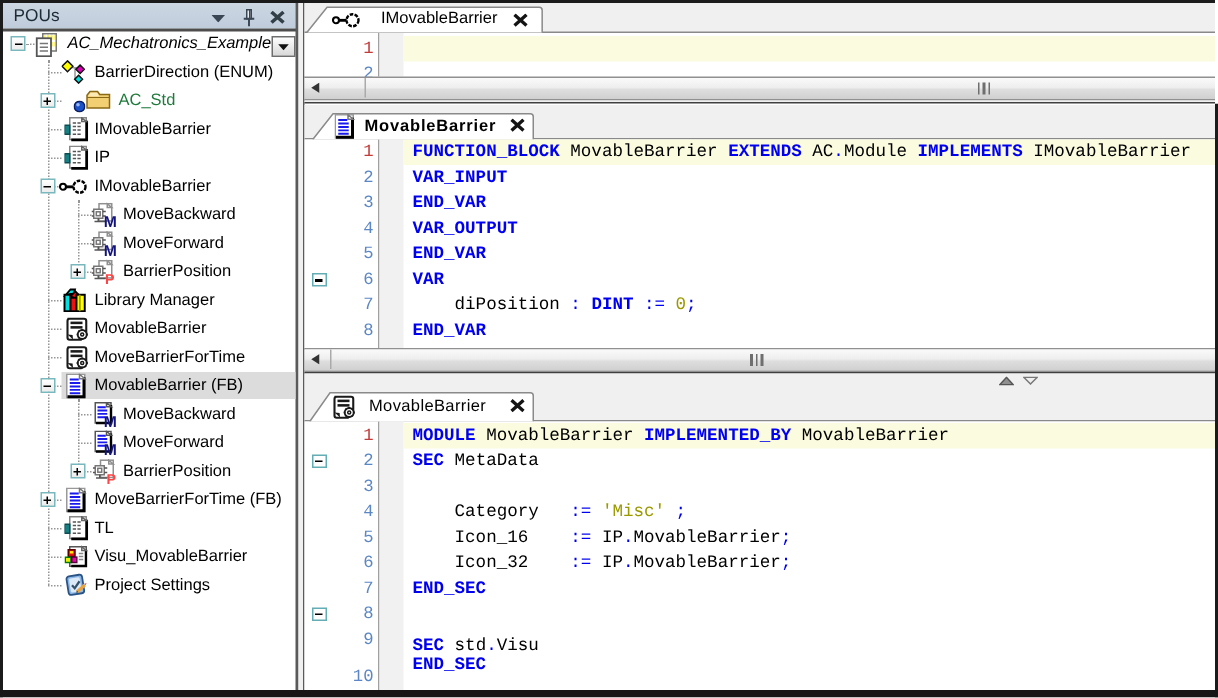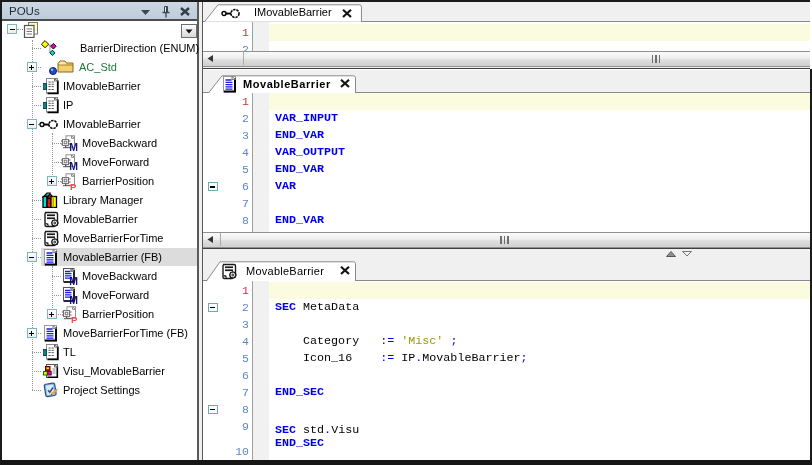--- a/index.html
+++ b/index.html
@@ -75,29 +75,30 @@
     </div>
 <div style="position:absolute;left:23px;top:22.0px;width:20px;height:18px">
       <svg width="16" height="16" viewBox="0 0 16 16">
         <rect x="5.5" y="0.5" width="9" height="11.5" fill="#fffef0" stroke="#777"></rect>
         <path d="M6.5 1.5h7v3h-7z M6.5 6h7v3h-7z" fill="#ffee33" opacity="0.9"></path>
         <path d="M7.8 1.2v10 M10.2 1.2v10 M12.6 1.2v10" stroke="#fff" stroke-width="1"></path>
         <rect x="1.5" y="3.5" width="9.5" height="12" fill="#fff" stroke="#555" stroke-width="1.2"></rect>
         <path d="M3.5 7h5.5 M3.5 9.5h5.5 M3.5 12h5.5" stroke="#777" stroke-width="1.1"></path>
       </svg>
     </div>
+<div class="trow" style="left:45px;top:19.5px;"><i>AC_Mechatronics_Example</i></div>
 <div style="position:absolute;left:41px;top:40.0px;width:20px;height:18px">
       <svg width="16" height="16" viewBox="0 0 16 16">
         <path d="M7.2 5.2h3.5 M9 5.2 v7 h1.5" stroke="#999" fill="none"></path>
         <path d="M4 0.6 L7.6 4.2 L4 7.8 L0.4 4.2 Z" fill="#ffff00" stroke="#111"></path>
         <path d="M12.4 3.4 L15.2 6.2 L12.4 9 L9.6 6.2 Z" fill="#dd00bb" stroke="#111"></path>
         <path d="M11.4 10.2 L14 12.8 L11.4 15.4 L8.8 12.8 Z" fill="#00dddd" stroke="#111"></path>
       </svg>
     </div>
-<div class="trow" style="left:80px;top:38.5px;">BarrierDirection (ENUM)</div>
+<div class="trow" style="left:63px;top:38.5px;">BarrierDirection (ENUM)</div>
 <div style="position:absolute;left:57px;top:60.0px;width:20px;height:18px">
       <svg width="17" height="13" viewBox="0 0 17 13">
         <path d="M1 3.5 L3 1 h5 l1.5 2 H16 v9 H1 Z" fill="#f3cf74" stroke="#8a6914"></path>
         <path d="M1 5 h15" stroke="#8a6914" stroke-width="0.8"></path>
         <path d="M1.8 4.2 L3.3 1.8 h4.4 l1.4 2.4 Z" fill="#fbe9b6" stroke="none"></path>
       </svg>
     </div>
 <div class="trow" style="left:79px;top:57.5px;color:#1f7a3c;">AC_Std</div>
 <div style="position:absolute;left:43px;top:78.0px;width:20px;height:18px">
       <svg width="16" height="17" viewBox="0 0 16 17">
@@ -337,31 +338,33 @@
         <path d="M1 0.8 L9 8 M9 0.8 L1 8" stroke="#141414" stroke-width="2.2"></path>
       </svg>
     </div>
 <div style="position:absolute;left:203px;top:70px;width:607px;height:23px;background:#f0f0f0"></div>
 <div style="position:absolute;left:203px;top:92px;width:607px;height:1px;background:#898989"></div>
 <div style="position:absolute;left:203px;top:93px;width:607px;height:138.5px;background:#fff"></div>
 <div style="position:absolute;left:251.5px;top:93px;width:1px;height:138.5px;background:#a0a0a0"></div>
 <div style="position:absolute;left:252.5px;top:93px;width:16.5px;height:138.5px;background:#f1f1f1"></div>
 <div style="position:absolute;left:269px;top:93.0px;width:541px;height:17px;background:#fbfbdf"></div>
 <div class="ln" style="top:93.0px;color:#c23b3b">1</div>
+<div class="cl" style="top:93.0px"><span class="k">FUNCTION_BLOCK</span> MovableBarrier <span class="k">EXTENDS</span> AC<span class="o">.</span>Module <span class="k">IMPLEMENTS</span> IMovableBarrier</div>
 <div class="ln" style="top:110.0px;color:#5c87c5">2</div>
 <div class="cl" style="top:110.0px"><span class="k">VAR_INPUT</span></div>
 <div class="ln" style="top:127.0px;color:#5c87c5">3</div>
 <div class="cl" style="top:127.0px"><span class="k">END_VAR</span></div>
 <div class="ln" style="top:144.0px;color:#5c87c5">4</div>
 <div class="cl" style="top:144.0px"><span class="k">VAR_OUTPUT</span></div>
 <div class="ln" style="top:161.0px;color:#5c87c5">5</div>
 <div class="cl" style="top:161.0px"><span class="k">END_VAR</span></div>
 <div class="ln" style="top:178.0px;color:#5c87c5">6</div>
 <div class="cl" style="top:178.0px"><span class="k">VAR</span></div>
 <div class="ln" style="top:195.0px;color:#5c87c5">7</div>
+<div class="cl" style="top:195.0px">    diPosition <span class="o">:</span> <span class="k">DINT</span> <span class="o">:=</span> <span class="n">0</span><span class="o">;</span></div>
 <div class="ln" style="top:212.0px;color:#5c87c5">8</div>
 <div class="cl" style="top:212.0px"><span class="k">END_VAR</span></div>
 <div class="fold" style="left:207.5px;top:182.0px">
       <i></i>
     </div>
 <div style="position:absolute;left:203px;top:231.5px;width:607px;height:1px;background:#909090"></div>
 <div style="position:absolute;left:203px;top:232.5px;width:607px;height:14px;background:linear-gradient(#fafafa,#eeeeee 45%,#dedede 55%,#d0d0d0)"></div>
 <div style="position:absolute;left:203px;top:246.5px;width:607px;height:1px;background:#909090"></div>
 <div style="position:absolute;left:207px;top:236.0px">
       <svg width="6" height="7" viewBox="0 0 6 7">
@@ -402,28 +405,30 @@
 <div style="position:absolute;left:681.5px;top:251px">
       <svg width="10" height="5.5" viewBox="0 0 10 5.5">
         <path d="M0.5 0.5 h9 L5 5 Z" fill="#f0f0f0" stroke="#777"></path>
       </svg>
     </div>
 <div style="position:absolute;left:203px;top:281px;width:607px;height:179px;background:#fff"></div>
 <div style="position:absolute;left:251.5px;top:281px;width:1px;height:179px;background:#a0a0a0"></div>
 <div style="position:absolute;left:252.5px;top:281px;width:16.5px;height:179px;background:#f1f1f1"></div>
 <div style="position:absolute;left:269px;top:281.5px;width:541px;height:17px;background:#fbfbdf"></div>
 <div class="ln" style="top:281.5px;color:#c23b3b">1</div>
+<div class="cl" style="top:281.5px"><span class="k">MODULE</span> MovableBarrier <span class="k">IMPLEMENTED_BY</span> MovableBarrier</div>
 <div class="ln" style="top:298.5px;color:#5c87c5">2</div>
 <div class="cl" style="top:298.5px"><span class="k">SEC</span> MetaData</div>
 <div class="ln" style="top:315.5px;color:#5c87c5">3</div>
 <div class="ln" style="top:332.5px;color:#5c87c5">4</div>
 <div class="cl" style="top:332.5px">    Category   <span class="o">:=</span> <span class="n">'Misc'</span> <span class="o">;</span></div>
 <div class="ln" style="top:349.5px;color:#5c87c5">5</div>
 <div class="cl" style="top:349.5px">    Icon_16    <span class="o">:=</span> IP<span class="o">.</span>MovableBarrier<span class="o">;</span></div>
 <div class="ln" style="top:366.5px;color:#5c87c5">6</div>
+<div class="cl" style="top:366.5px">    Icon_32    <span class="o">:=</span> IP<span class="o">.</span>MovableBarrier<span class="o">;</span></div>
 <div class="ln" style="top:383.5px;color:#5c87c5">7</div>
 <div class="cl" style="top:383.5px"><span class="k">END_SEC</span></div>
 <div class="ln" style="top:400.5px;color:#5c87c5">8</div>
 <div class="cl" style="top:422px"><span class="k">SEC</span> std<span class="o">.</span>Visu</div>
 <div class="ln" style="top:417.5px;color:#5c87c5">9</div>
 <div class="ln" style="top:443px;color:#5c87c5">10</div>
 <div class="cl" style="top:434.5px"><span class="k">END_SEC</span></div>
 <div class="fold" style="left:207.5px;top:302.5px">
       <i></i>
     </div>

